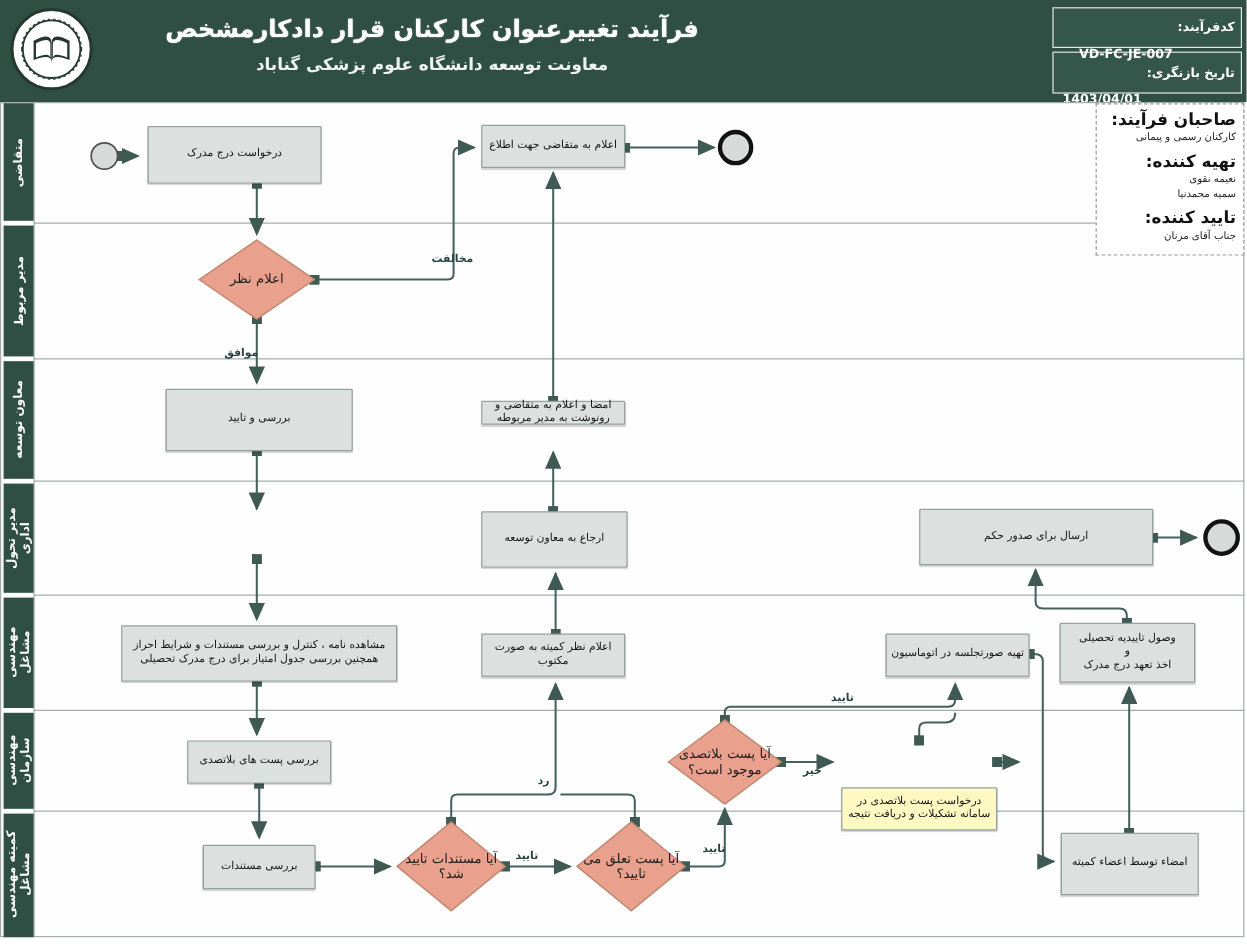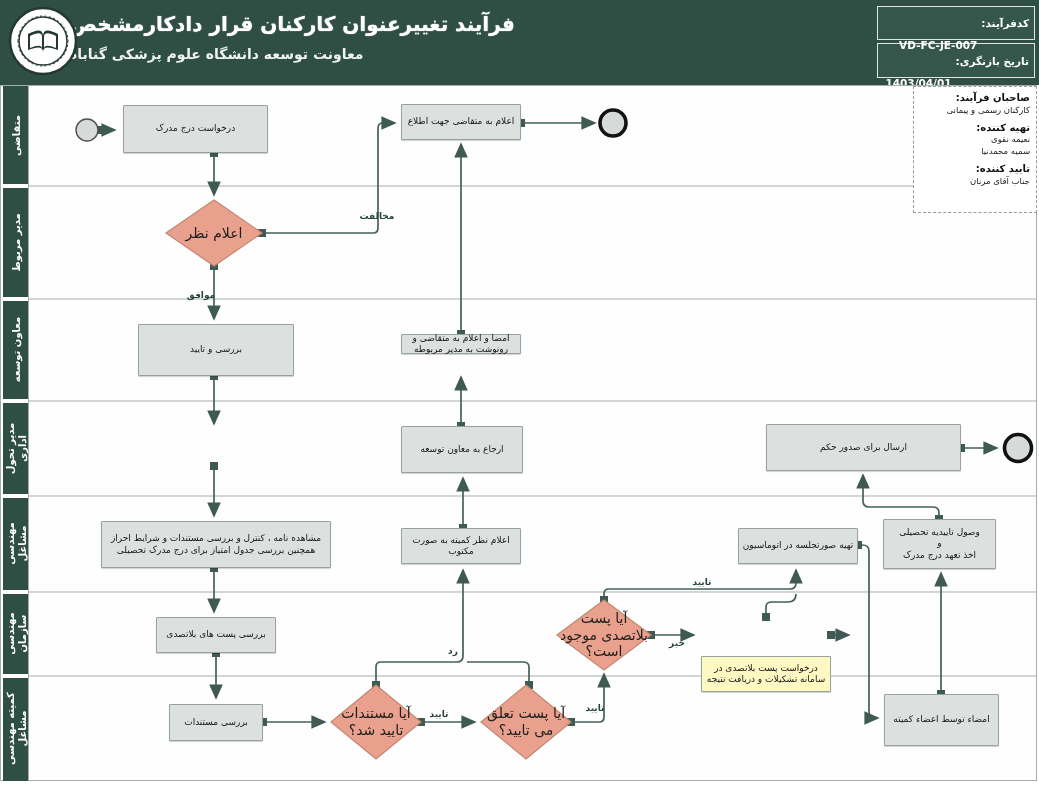--- a/index.html
+++ b/index.html
@@ -1,21 +1,21 @@
 <!DOCTYPE html>
 <html lang="fa"><head>
 <meta charset="utf-8">
 <style>
   html,body{margin:0;padding:0;background:#fff;}
   .page{position:relative;width:1039px;height:789px;background:#fff;overflow:hidden;
         font-family:"DejaVu Sans",sans-serif;}
   
   .hdr{position:absolute;left:0;top:0;width:1039px;height:85px;background:#2F4E44;}
   .logo{position:absolute;left:8px;top:6px;width:70px;height:70px;z-index:6;}
-  .titles{position:absolute;left:70px;top:0;width:580px;height:85px;text-align:left;direction:rtl;}
+  .titles{position:absolute;left:70px;top:0;width:580px;height:85px;text-align:center;direction:rtl;}
   .title{margin-top:12px;font-size:20px;font-weight:bold;color:#fff;text-shadow:0 0 1px #fff;}
   .subtitle{margin-top:10px;font-size:14px;font-weight:bold;color:#eef3f1;}
   .info{position:absolute;right:4px;top:6px;width:158px;height:72px;direction:rtl;color:#fff;}
   .info .cell{border:1px solid rgba(255,255,255,.85);background:#35564B;height:32px;
               display:flex;align-items:center;padding:0 5px;font-size:10.5px;font-weight:bold;}
   .info .cell+.cell{margin-top:3px;height:33px;}
   .info .val{direction:ltr;margin-right:4px;font-weight:bold;margin-top:44px;}
   
   .diag{position:absolute;left:0;top:85px;width:1037px;height:696px;background:#FEFEFE;
         border:1px solid #A5ADA9;box-sizing:border-box;}
@@ -23,27 +23,27 @@
   .lane-label{position:absolute;z-index:3;display:flex;align-items:center;justify-content:center;
         transform:rotate(-90deg);color:#fff;font-size:10px;font-weight:bold;text-align:center;
         direction:rtl;line-height:1.15;height:25px;}
   svg.wires{position:absolute;left:0;top:0;z-index:1;}
   .nb{position:absolute;background:#DCE0DE;border:1px solid #97A29D;border-radius:1px;
       display:flex;align-items:center;justify-content:center;text-align:center;
       font-size:9px;color:#141414;direction:rtl;padding:2px 3px;box-sizing:border-box;
       white-space:pre-line;line-height:1.25;box-shadow:0 1px 1px rgba(0,0,0,.18);z-index:3;}
   .ylw{background:#fef9c3;margin-top:39px;}
   .dt{position:absolute;display:flex;align-items:center;justify-content:center;text-align:center;
-      font-size:14px;color:#20201f;direction:rtl;line-height:1.2;z-index:4;white-space:pre-line;}
+      font-size:11px;color:#20201f;direction:rtl;line-height:1.2;z-index:4;white-space:pre-line;}
   .el{position:absolute;transform:translate(-50%,-50%);font-size:9px;color:#27433c;
       direction:rtl;z-index:4;font-weight:bold;}
   .notes{position:absolute;left:912px;top:0;width:124px;height:127px;background:#fff;
          border:1px dashed #9a9a9a;box-sizing:border-box;z-index:5;direction:rtl;
          padding:4px 6px;font-size:8.5px;color:#222;line-height:1.35;}
-  .notes .h{font-weight:bold;font-size:10px;color:#111;}
+  .notes .h{font-weight:bold;font-size:14px;color:#111;}
   .notes .gap{height:5px;}
 </style>
 </head>
 <body>
 
 <div class="page">
 
   <div class="hdr">
     <svg class="logo" viewBox="0 0 70 70">
       <circle cx="35" cy="35" r="33" fill="#fff" stroke="#24382F" stroke-width="2.5"></circle>

